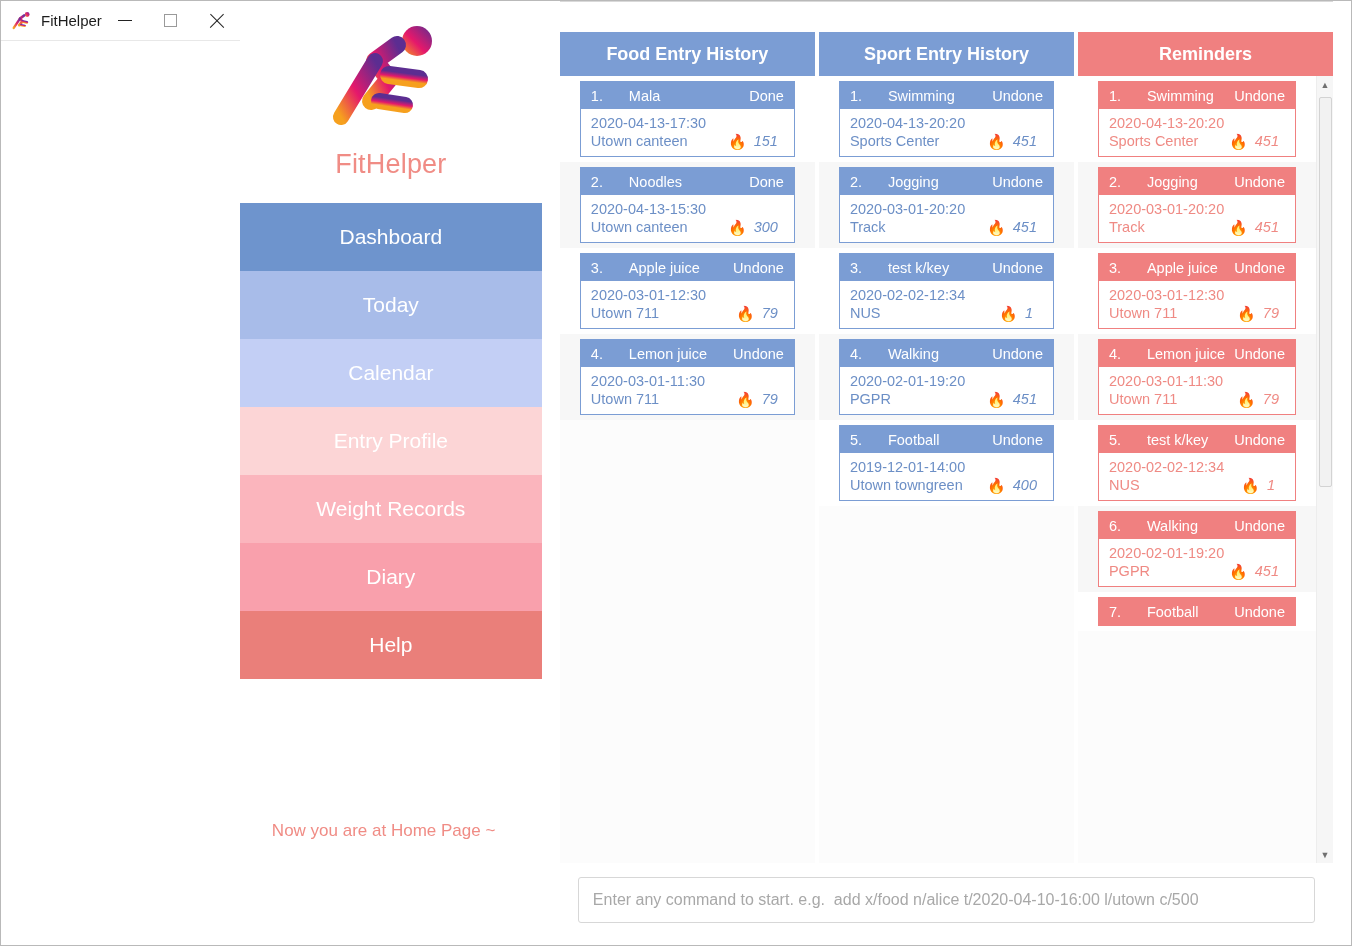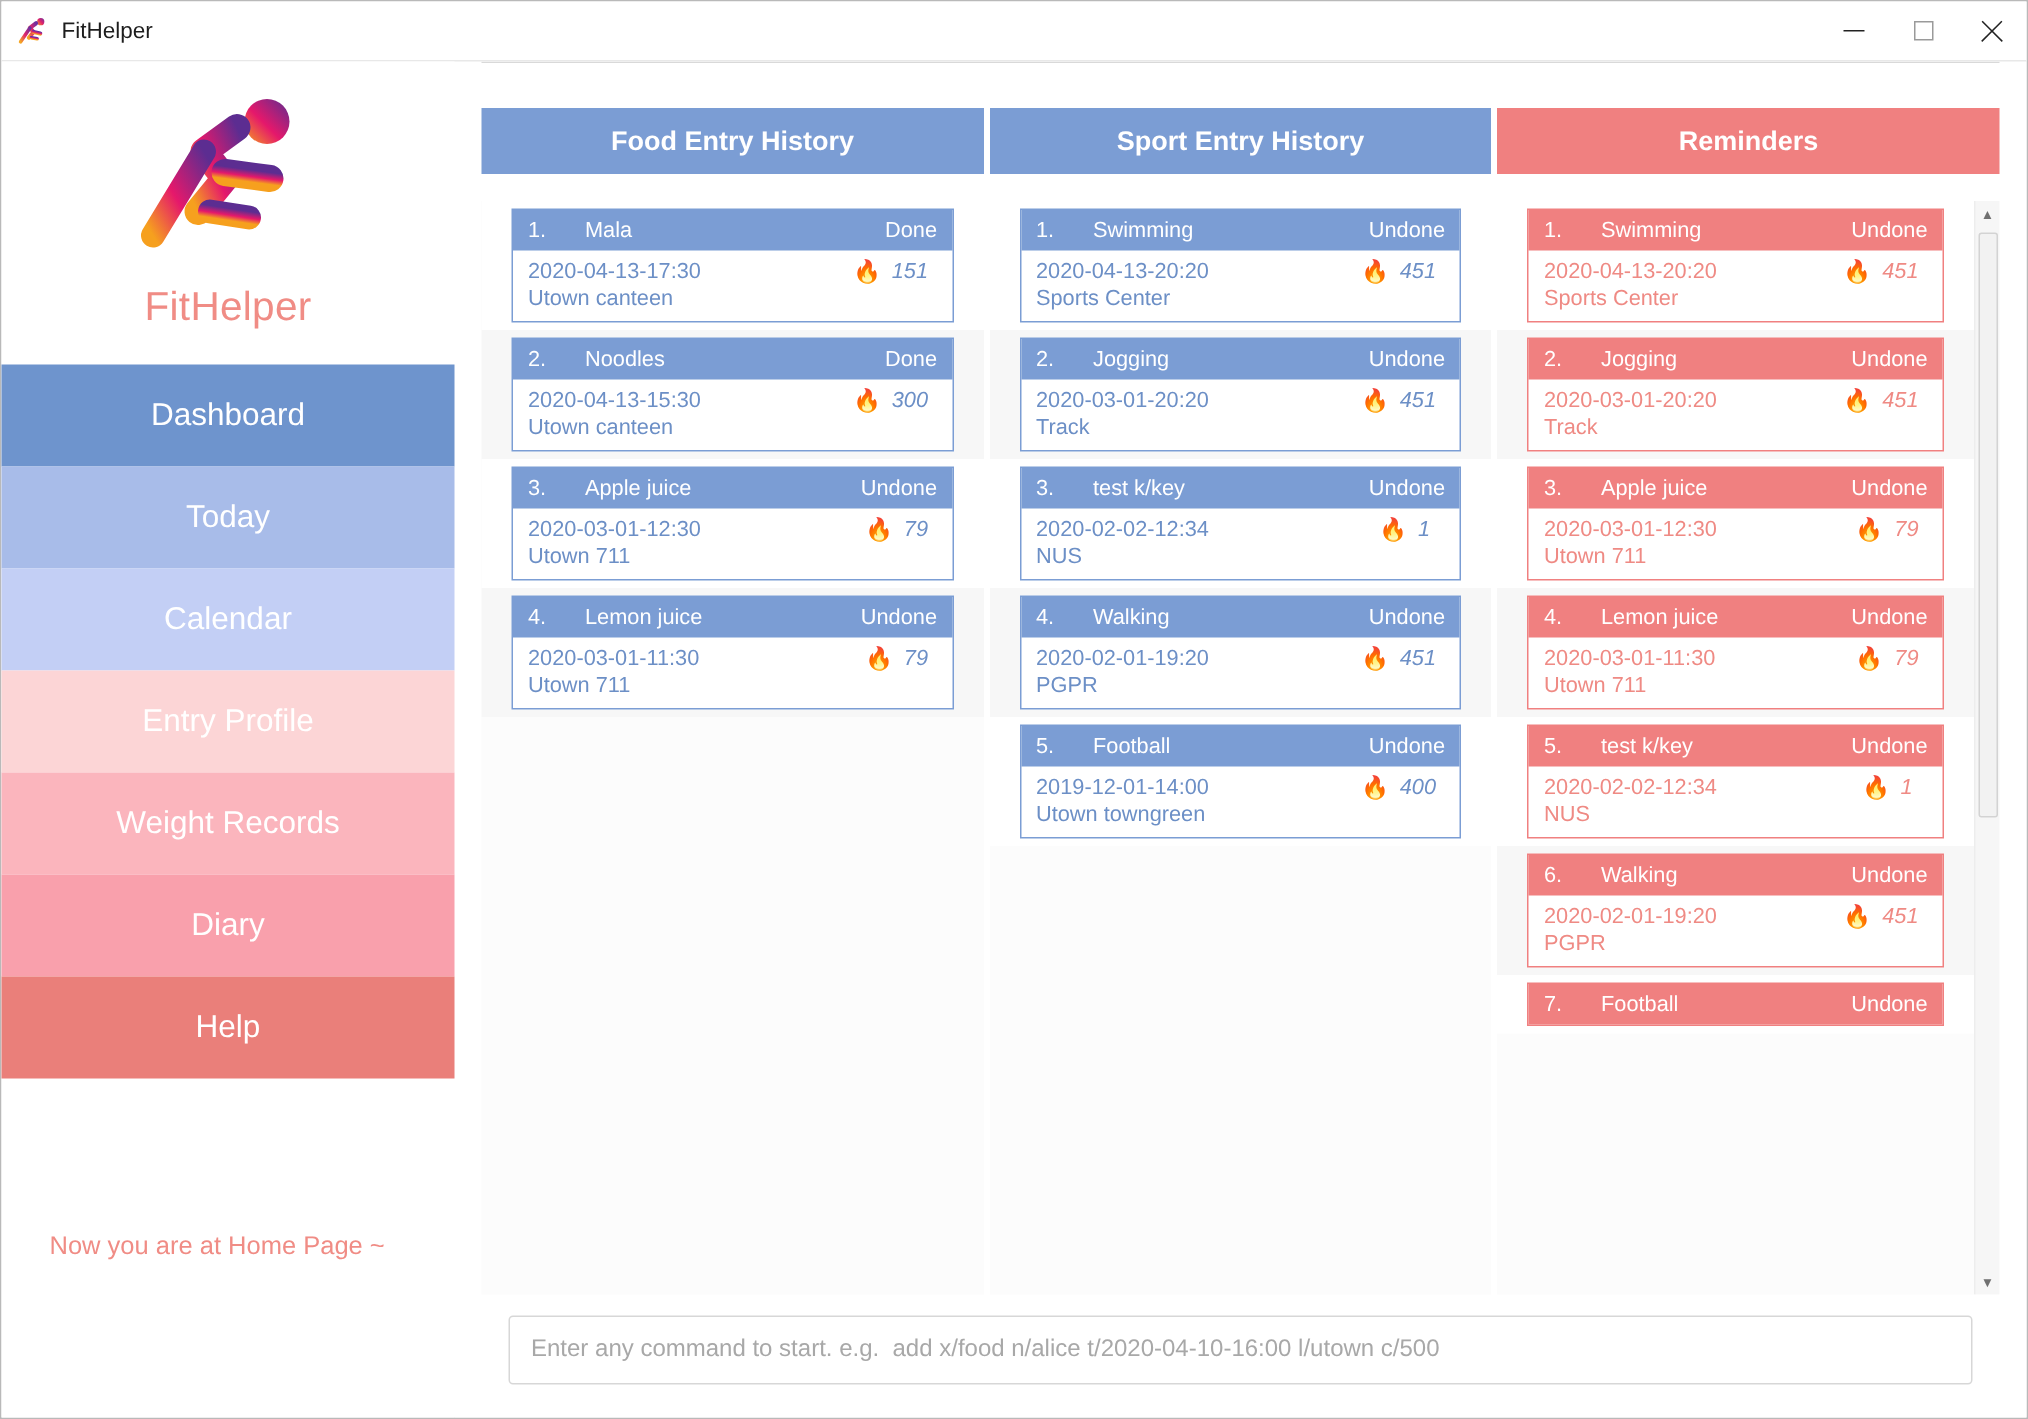--- a/index.html
+++ b/index.html
@@ -9,21 +9,21 @@
     font-family: "Liberation Sans", sans-serif;
     background: #ffffff;
     overflow: hidden;
   }
 
   .window {
     position: relative;
     width: 1352px; height: 946px;
     background: #ffffff;
     border: 1px solid #b9b9b9;
-    display: flex; flex-direction: column;
+    display: flex; flex-direction: row;
   }
 
   
   .titlebar {
     height: 40px; min-height: 40px;
     background: #ffffff;
     display: flex; align-items: center;
     border-bottom: 1px solid #e8e8e8;
     position: relative;
   }
@@ -83,21 +83,21 @@
     display: flex; flex-direction: column;
     padding: 0 18px 0 18px;
     background: #ffffff;
   }
   .page-title {
     font-size: 42px; color: #f08c85;
     padding: 38px 0 8px 4px; font-weight: normal;
   }
   .title-rule { height: 1px; background: #d9d9d9; margin-bottom: 30px; }
 
-  .tabs { display: flex; gap: 4px; margin-bottom: 18px; }
+  .tabs { display: flex; gap: 4px; }
   .tab {
     flex: 1; height: 44px;
     display: flex; align-items: center; justify-content: center;
     color: #ffffff; font-size: 18px; font-weight: bold;
     cursor: pointer; user-select: none;
   }
   .tab.blue { background: #7b9dd4; }
   .tab.red  { background: #f08080; }
 
   .columns { flex: 1; display: flex; gap: 4px; min-height: 0; }
@@ -126,21 +126,21 @@
     background: #7b9dd4; color: #ffffff;
     height: 27px; display: flex; align-items: center;
     padding: 0 10px; font-size: 14.5px;
   }
   .red-card .card-head { background: #f08080; }
   .card-index { width: 38px; }
   .card-name { flex: 1; }
   .card-status { margin-left: auto; }
 
   .card-body {
-    display: flex; align-items: flex-start;
+    display: flex; align-items: flex-end;
     padding: 6px 10px 7px 10px;
     color: #6c8fc6; font-size: 14.5px;
   }
   .red-card .card-body { color: #ef8a84; }
   .card-lines { display: flex; flex-direction: column; gap: 2px; flex: 1; }
   .card-cal { display: flex; align-items: center; gap: 7px; padding-right: 6px; }
   .flame { font-size: 15px; line-height: 1; }
   .cal-num { min-width: 12px; text-align: left; font-style: italic; }
 
   

